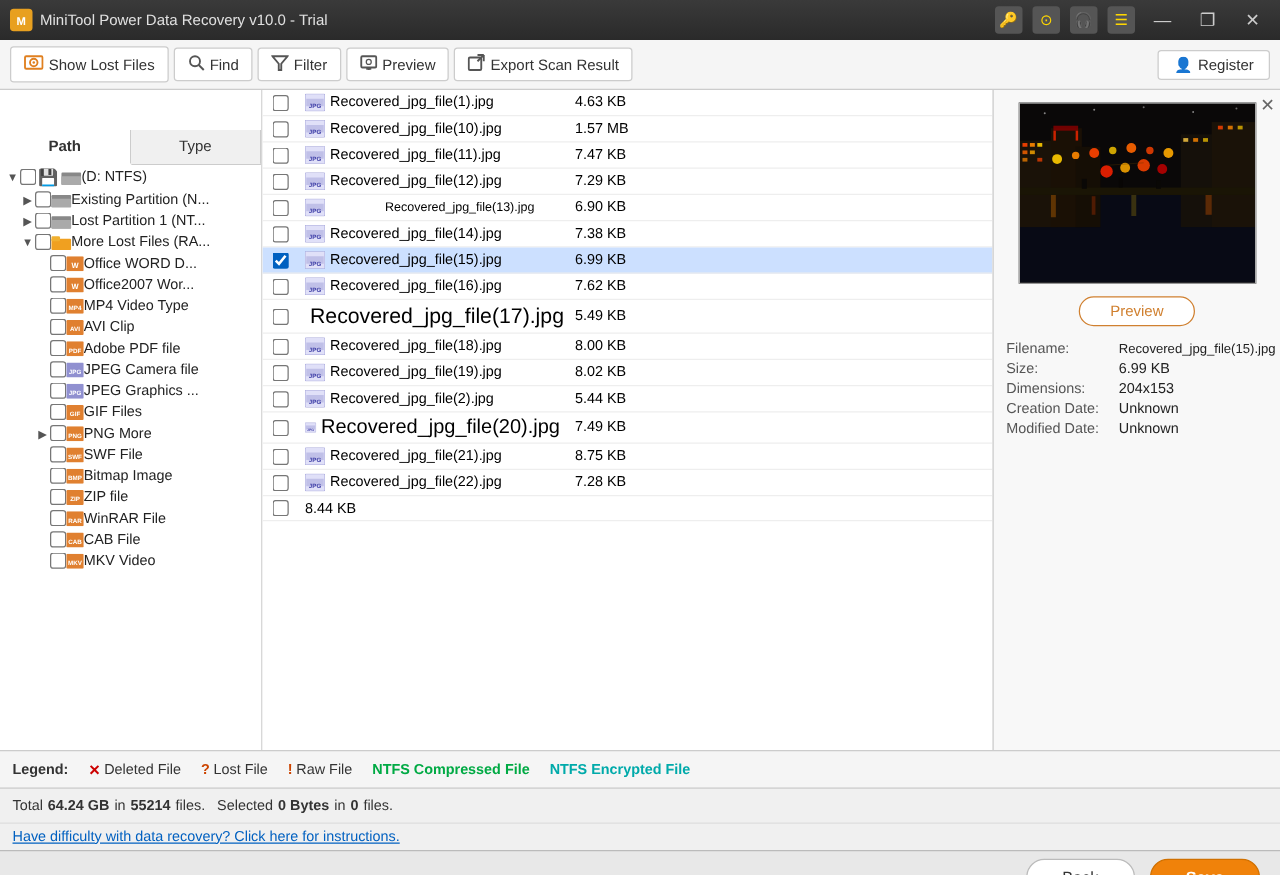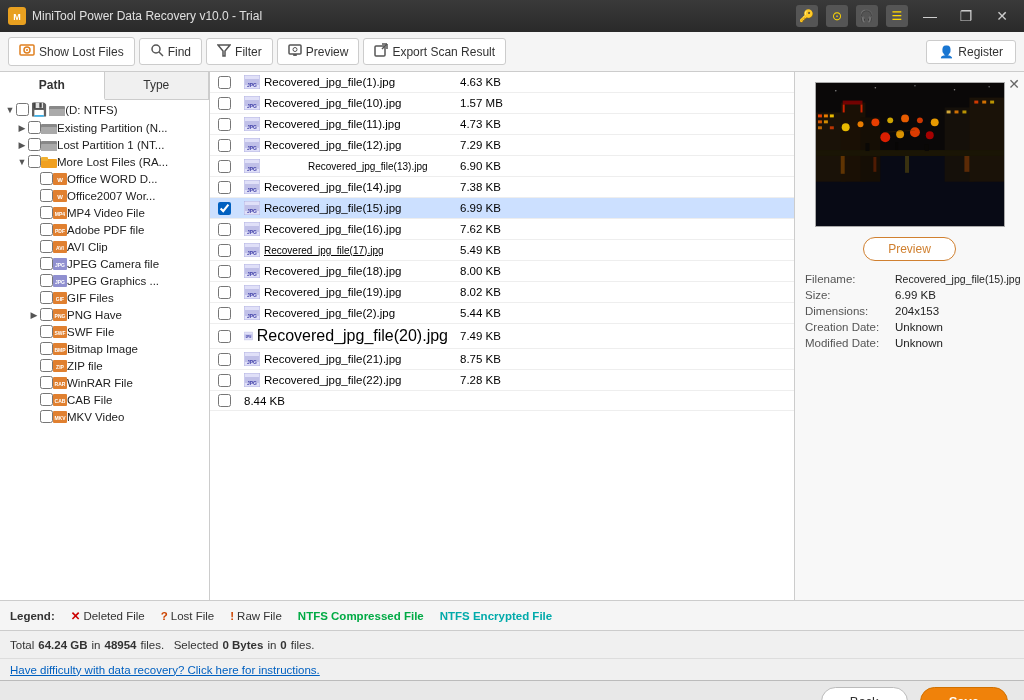--- a/index.html
+++ b/index.html
@@ -70,20 +70,21 @@
     }
     .tab {
       flex: 1;
       padding: 6px 8px;
       text-align: center;
       cursor: pointer;
       font-size: 12px;
       background: #f0f0f0;
       border-right: 1px solid #ccc;
       color: #333;
+      margin-top: 32px;
     }
     .tab.active {
       background: white;
       border-bottom: 2px solid white;
       margin-bottom: -1px;
       font-weight: bold;
     }
     .tree-container {
       overflow-y: auto;
       overflow-x: hidden;
@@ -399,39 +400,39 @@
           </svg>
         <span class="tree-label">Office2007 Wor...</span>
       </div>
       <div class="tree-item indent3">
         <span class="tree-expand" style="width:12px;"></span>
         <input type="checkbox" class="checkbox-small" style="">
         <svg width="14" height="12" viewBox="0 0 14 12">
             <rect width="14" height="12" rx="1" fill="#e08030"></rect>
             <text x="7" y="9" text-anchor="middle" font-size="5" fill="white" font-weight="bold">MP4</text>
           </svg>
-        <span class="tree-label">MP4 Video File</span>
+        <span class="tree-label">MP4 Video Type</span>
+      </div>
+      <div class="tree-item indent3">
+        <span class="tree-expand" style="width:12px;"></span>
+        <input type="checkbox" class="checkbox-small" style="">
+        <svg width="14" height="12" viewBox="0 0 14 12">
+            <rect width="14" height="12" rx="1" fill="#e08030"></rect>
+            <text x="7" y="9" text-anchor="middle" font-size="5" fill="white" font-weight="bold">AVI</text>
+          </svg>
+        <span class="tree-label">AVI Clip</span>
       </div>
       <div class="tree-item indent3">
         <span class="tree-expand" style="width:12px;"></span>
         <input type="checkbox" class="checkbox-small" style="">
         <svg width="14" height="12" viewBox="0 0 14 12">
             <rect width="14" height="12" rx="1" fill="#e08030"></rect>
             <text x="7" y="9" text-anchor="middle" font-size="5" fill="white" font-weight="bold">PDF</text>
           </svg>
         <span class="tree-label">Adobe PDF file</span>
-      </div>
-      <div class="tree-item indent3">
-        <span class="tree-expand" style="width:12px;"></span>
-        <input type="checkbox" class="checkbox-small" style="">
-        <svg width="14" height="12" viewBox="0 0 14 12">
-            <rect width="14" height="12" rx="1" fill="#e08030"></rect>
-            <text x="7" y="9" text-anchor="middle" font-size="5" fill="white" font-weight="bold">AVI</text>
-          </svg>
-        <span class="tree-label">AVI Clip</span>
       </div>
       <div class="tree-item indent3">
         <span class="tree-expand" style="width:12px;"></span>
         <input type="checkbox" class="checkbox-small" style="">
         <svg width="14" height="12" viewBox="0 0 14 12">
             <rect width="14" height="12" rx="1" fill="#9090d0"></rect>
             <text x="7" y="9" text-anchor="middle" font-size="5" fill="white" font-weight="bold">JPG</text>
           </svg>
         <span class="tree-label">JPEG Camera file</span>
       </div>
@@ -453,21 +454,21 @@
           </svg>
         <span class="tree-label">GIF Files</span>
       </div>
       <div class="tree-item indent3">
         <span class="tree-expand">▶</span>
         <input type="checkbox" class="checkbox-small" style="">
         <svg width="14" height="12" viewBox="0 0 14 12">
             <rect width="14" height="12" rx="1" fill="#e08030"></rect>
             <text x="7" y="9" text-anchor="middle" font-size="5" fill="white" font-weight="bold">PNG</text>
           </svg>
-        <span class="tree-label">PNG Have</span>
+        <span class="tree-label">PNG More</span>
       </div>
       <div class="tree-item indent3">
         <span class="tree-expand" style="width:12px;"></span>
         <input type="checkbox" class="checkbox-small" style="">
         <svg width="14" height="12" viewBox="0 0 14 12">
             <rect width="14" height="12" rx="1" fill="#e08030"></rect>
             <text x="7" y="9" text-anchor="middle" font-size="5" fill="white" font-weight="bold">SWF</text>
           </svg>
         <span class="tree-label">SWF File</span>
       </div>
@@ -558,21 +559,21 @@
             <input type="checkbox" class="checkbox-small" style="">
           </div>
           <div class="file-name-cell">
             <svg width="16" height="14" viewBox="0 0 16 14">
               <rect width="16" height="14" rx="1" fill="#e0e0f8" stroke="#8888cc" stroke-width="0.5"></rect>
               <rect x="1" y="4" width="14" height="6" fill="#c0c0e8"></rect>
               <text x="8" y="11.5" text-anchor="middle" font-size="5" fill="#4444aa" font-weight="bold">JPG</text>
             </svg>
             <span style="font-size: 11.5px;">Recovered_jpg_file(11).jpg</span>
           </div>
-          <div>4.73 KB</div>
+          <div>7.47 KB</div>
           <div></div>
           <div></div>
         </div>
         <div class="file-row">
           <div class="file-check">
             <input type="checkbox" class="checkbox-small" style="">
           </div>
           <div class="file-name-cell">
             <svg width="16" height="14" viewBox="0 0 16 14">
               <rect width="16" height="14" rx="1" fill="#e0e0f8" stroke="#8888cc" stroke-width="0.5"></rect>
@@ -652,21 +653,21 @@
         <div class="file-row">
           <div class="file-check">
             <input type="checkbox" class="checkbox-small" style="">
           </div>
           <div class="file-name-cell">
             <svg width="16" height="14" viewBox="0 0 16 14">
               <rect width="16" height="14" rx="1" fill="#e0e0f8" stroke="#8888cc" stroke-width="0.5"></rect>
               <rect x="1" y="4" width="14" height="6" fill="#c0c0e8"></rect>
               <text x="8" y="11.5" text-anchor="middle" font-size="5" fill="#4444aa" font-weight="bold">JPG</text>
             </svg>
-            <span style="font-size: 10px; text-decoration: underline;">Recovered_jpg_file(17).jpg</span>
+            <span style="font-size: 17px;">Recovered_jpg_file(17).jpg</span>
           </div>
           <div>5.49 KB</div>
           <div></div>
           <div></div>
         </div>
         <div class="file-row">
           <div class="file-check">
             <input type="checkbox" class="checkbox-small" style="">
           </div>
           <div class="file-name-cell">
@@ -884,21 +885,21 @@
   <span class="legend-item">
     <span class="legend-ntfs-e">NTFS Encrypted File</span>
   </span>
 </div>
 
 <div class="statusbar">
   <div class="statusbar-left">
     <span>Total</span>
     <span class="status-bold">64.24 GB</span>
     <span>in</span>
-    <span class="status-bold">48954</span>
+    <span class="status-bold">55214</span>
     <span>files. &nbsp; Selected</span>
     <span class="status-bold">0 Bytes</span>
     <span>in</span>
     <span class="status-bold">0</span>
     <span>files.</span>
   </div>
   <div></div>
 </div>
 
 <div style="background:#f0f0f0; padding: 3px 10px; border-top: 1px solid #ddd; height:22px; display:flex; align-items:center;">

